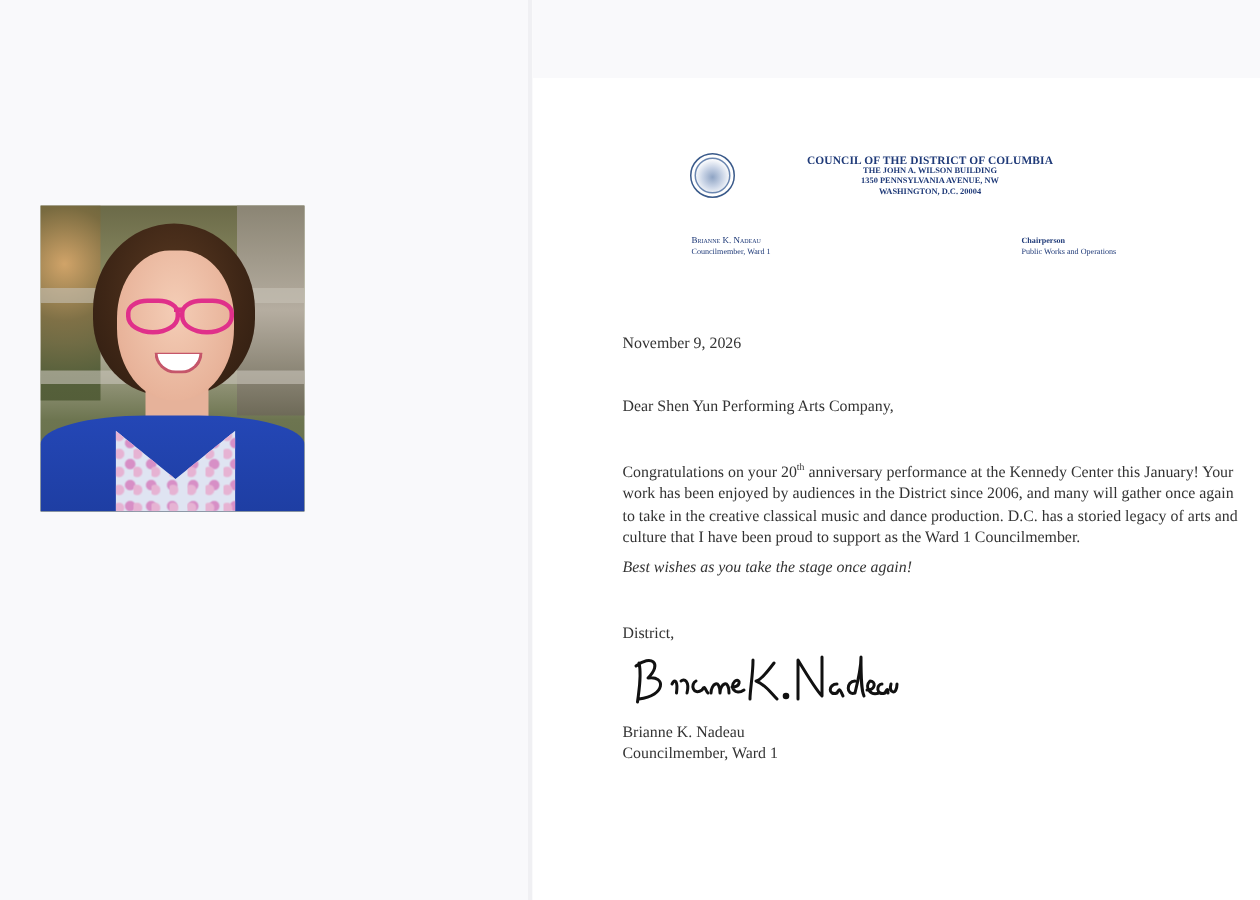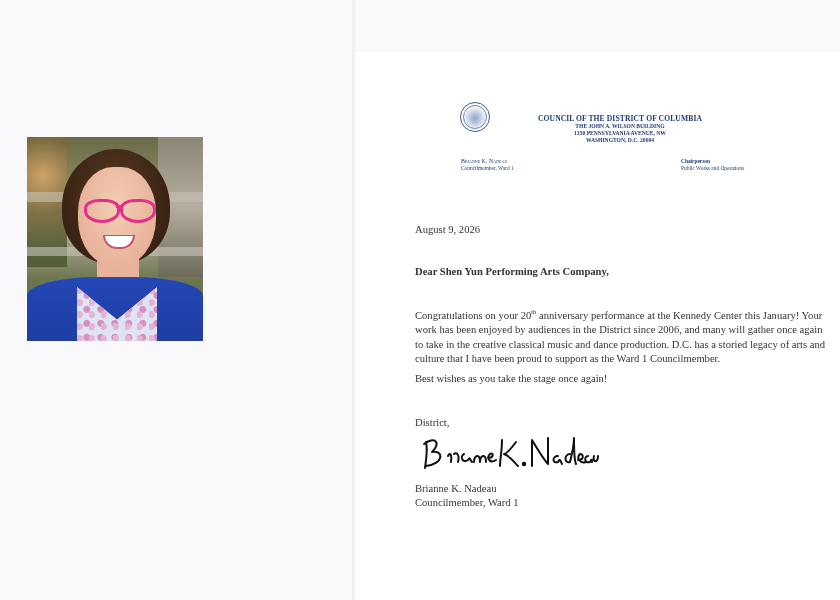--- a/index.html
+++ b/index.html
@@ -49,43 +49,43 @@
       border-radius: 50%; border: 1.5px solid #3a5a8a;
       box-sizing: border-box;
       display:flex; align-items:center; justify-content:center;
     }
     .seal .inner { width: 22px; height: 22px; border-radius:50%; border:1px solid #6a86b0; background: radial-gradient(circle at 50% 55%, #8fa4c4 0, #c9d4e6 40%, #fff 75%); }
     .letterhead {
       position: absolute; left: 160px; top: 102px; width: 210px;
       text-align: center; color: #1f3a78; font-weight: bold;
       font-family: "Liberation Serif", serif;
     }
-    .letterhead .org { font-size: 7.6px; letter-spacing: 0.1px; line-height: 9px; margin-top: 12px; }
+    .letterhead .org { font-size: 7.6px; letter-spacing: 0.1px; line-height: 9px; }
     .letterhead .sub { font-size: 5.6px; line-height: 6.8px; }
     .member-block {
       position: absolute; left: 106px; top: 158px; color: #1f3a78;
       font-size: 5.4px; line-height: 7px;
     }
     .member-block .name { font-variant: small-caps; font-size: 6px; }
     .committee-block {
       position: absolute; left: 326px; top: 158px; color: #1f3a78;
       font-size: 5.4px; line-height: 7px;
     }
     .committee-block .role { font-weight: bold; }
 
     .body-text {
       position: absolute; left: 60px; width: 415px; color: #333;
       font-size: 10.6px; line-height: 14.3px;
       font-family: "Liberation Serif", serif;
     }
     .date { top: 223px; }
-    .salutation { top: 265px; font-weight: bold; }
+    .salutation { top: 265px; }
     .para1 { top: 309px; }
     .para1 sup { font-size: 6.5px; line-height: 0; }
-    .para2 { top: 372px; }
+    .para2 { top: 372px; font-style: italic; }
     .closing { top: 416px; }
     .signature {
       position: absolute; left: 65px; top: 432px; width: 180px; height: 40px;
     }
     .sig-name { top: 482px; }
     .sig-title { top: 496px; }
   </style>
 </head>
 <body>
 
@@ -126,21 +126,21 @@
   <div class="member-block">
     <div class="name">Brianne K. Nadeau</div>
     <div>Councilmember, Ward 1</div>
   </div>
 
   <div class="committee-block">
     <div class="role">Chairperson</div>
     <div>Public Works and Operations</div>
   </div>
 
-  <div class="body-text date">August 9, 2026</div>
+  <div class="body-text date">November 9, 2026</div>
   <div class="body-text salutation">Dear Shen Yun Performing Arts Company,</div>
   <div class="body-text para1"><span>Congratulations on your 20</span><sup>th</sup><span> anniversary performance at the Kennedy Center this January! Your work has been enjoyed by audiences in the District since 2006, and many will gather once again to take in the creative classical music and dance production. D.C. has a storied legacy of arts and culture that I have been proud to support as the Ward 1 Councilmember.</span></div>
   <div class="body-text para2">Best wishes as you take the stage once again!</div>
   <div class="body-text closing">District,</div>
 
   <svg class="signature" viewBox="0 0 180 40">
     <g fill="none" stroke="#111" stroke-width="2" stroke-linecap="round" stroke-linejoin="round">
       <path d="M6 10 C8 18, 6 28, 5 36 M4 12 C14 4, 22 10, 12 20 C24 18, 24 32, 6 34"></path>
       <path d="M28 24 C30 20, 32 22, 31 30 M34 22 C36 20, 40 22, 38 30"></path>
       <path d="M44 22 C40 24, 42 32, 48 28 C50 24, 50 28, 52 30"></path>

